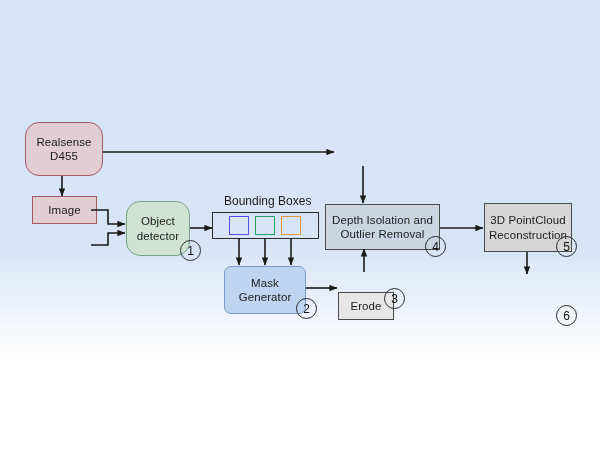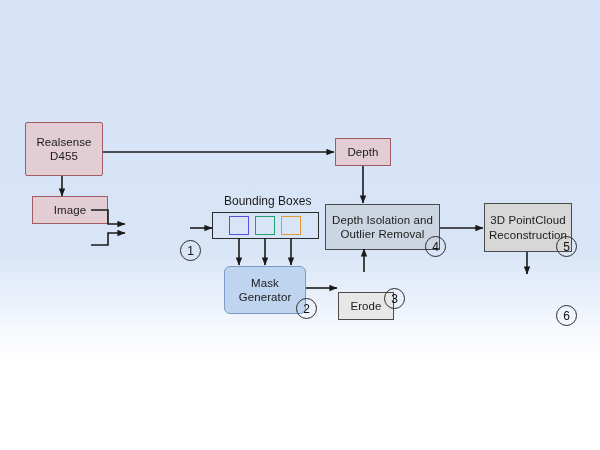--- a/index.html
+++ b/index.html
@@ -62,21 +62,21 @@
     border: 1.4px solid #4a4a4a;
   }
   .n-gray2 {
     background: #d7d7d7;
     border: 1.4px solid #4a4a4a;
   }
   .n-clear {
     background: transparent;
     border: 1.6px solid #2b2b2b;
   }
-  .round-lg { border-radius: 2px; }
+  .round-lg { border-radius: 14px; }
   .round-sm { border-radius: 7px; }
 
   
   .bbox-swatch {
     position: absolute;
     box-sizing: border-box;
     background: transparent;
   }
 
   
@@ -151,36 +151,37 @@
     <path class="wire" d="M363,166 L363,203" marker-end="url(#ah)"></path>
 
     <path class="wire" d="M440,228 L483,228" marker-end="url(#ah)"></path>
 
     <path class="wire" d="M527,252 L527,274" marker-end="url(#ah)"></path>
   </svg>
 
   <div class="node n-pink round-lg" style="left:25px; top:122px; width:78px; height:54px; font-size:11.5px;">Realsense
 D455</div>
 
-  <div class="node n-pink" style="left:32px; top:196px; width:76px; height:28px; font-size:11.5px;">Image</div>
+  <div class="node n-pink" style="left:32px; top:196px; width:65px; height:28px; font-size:11.5px;">Image</div>
 
 
-  <div class="node n-pink" style="left:335px; top:138px; width:56px; height:28px; font-size:11.5px;">Depth</div>
 
+  <div class="node n-green round-lg" style="left:126px; top:201px; width:64px; height:55px; font-size:11.5px;">Object
+detector</div>
   <div class="badge" style="left:180px; top:240px;">1</div>
 
   <div class="plain-label" style="left:224px; top:194px; font-size:12px;">Bounding Boxes</div>
 
   <div class="node n-clear" style="left:212px; top:212px; width:107px; height:27px;"></div>
 
   <div class="bbox-swatch" style="left:229px; top:216px; width:20px; height:19px; border:1.6px solid #5a4fe0;"></div>
   <div class="bbox-swatch" style="left:255px; top:216px; width:20px; height:19px; border:1.6px solid #21a06a;"></div>
   <div class="bbox-swatch" style="left:281px; top:216px; width:20px; height:19px; border:1.6px solid #e09a33;"></div>
 
-  <div class="node n-blue round-sm" style="left:224px; top:266px; width:82px; height:48px; font-size:11.5px;border-radius:6px;">Mask
+  <div class="node n-blue round-sm" style="left:224px; top:266px; width:82px; height:48px; font-size:11.5px;">Mask
 Generator</div>
   <div class="badge" style="left:296px; top:298px;">2</div>
 
   <div class="node n-gray" style="left:338px; top:273px; width:56px; height:28px; font-size:11.5px;">Erode</div>
   <div class="badge" style="left:384px; top:288px;">3</div>
 
   <div class="node n-bluegray" style="left:325px; top:204px; width:115px; height:46px; font-size:11.5px;">Depth Isolation and
 Outlier Removal</div>
   <div class="badge" style="left:425px; top:236px;">4</div>
 

